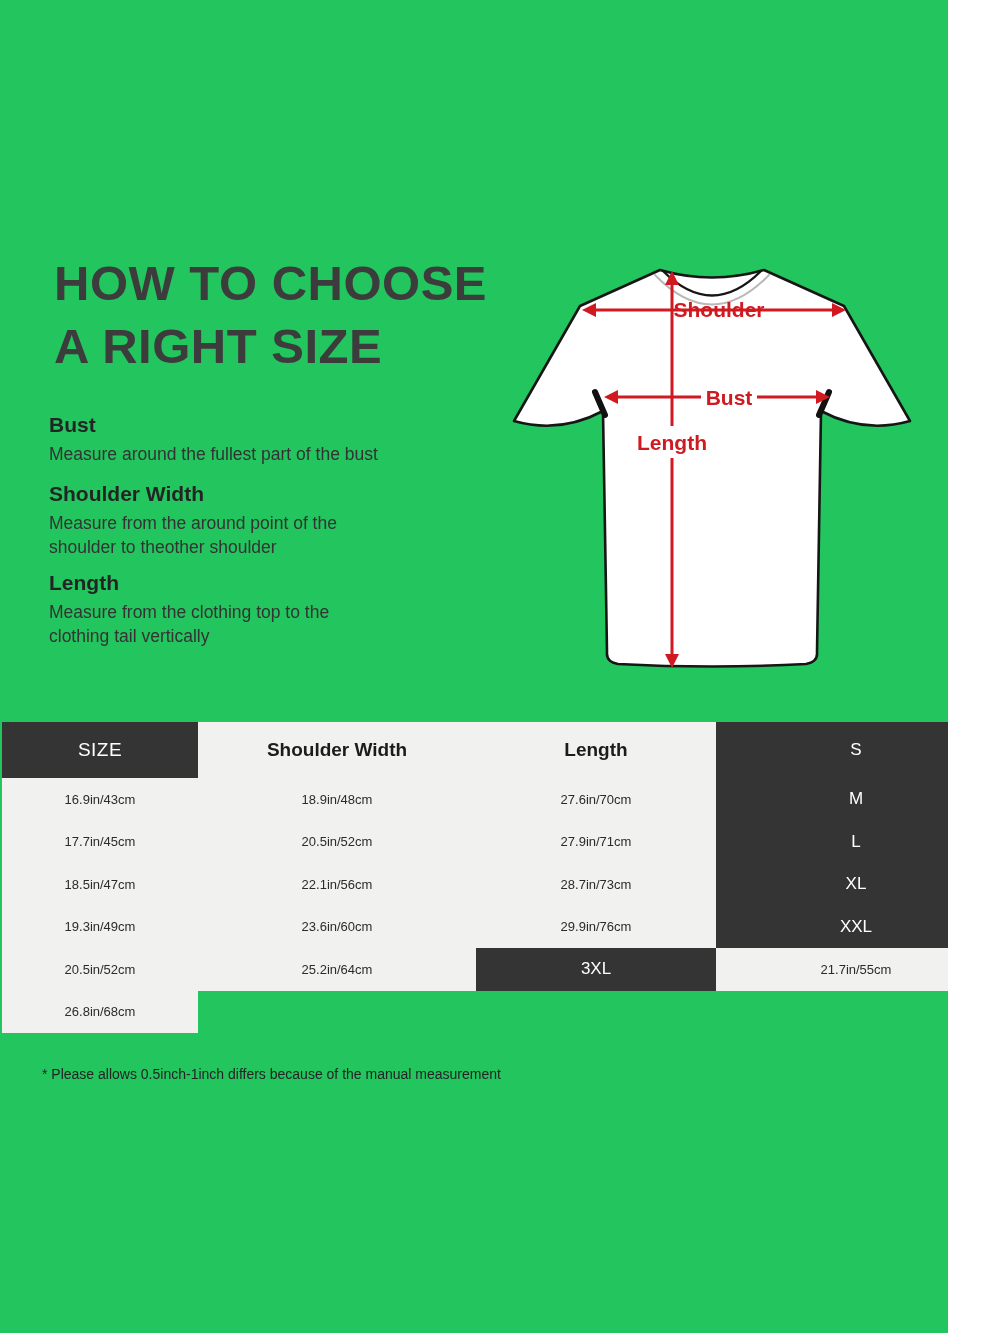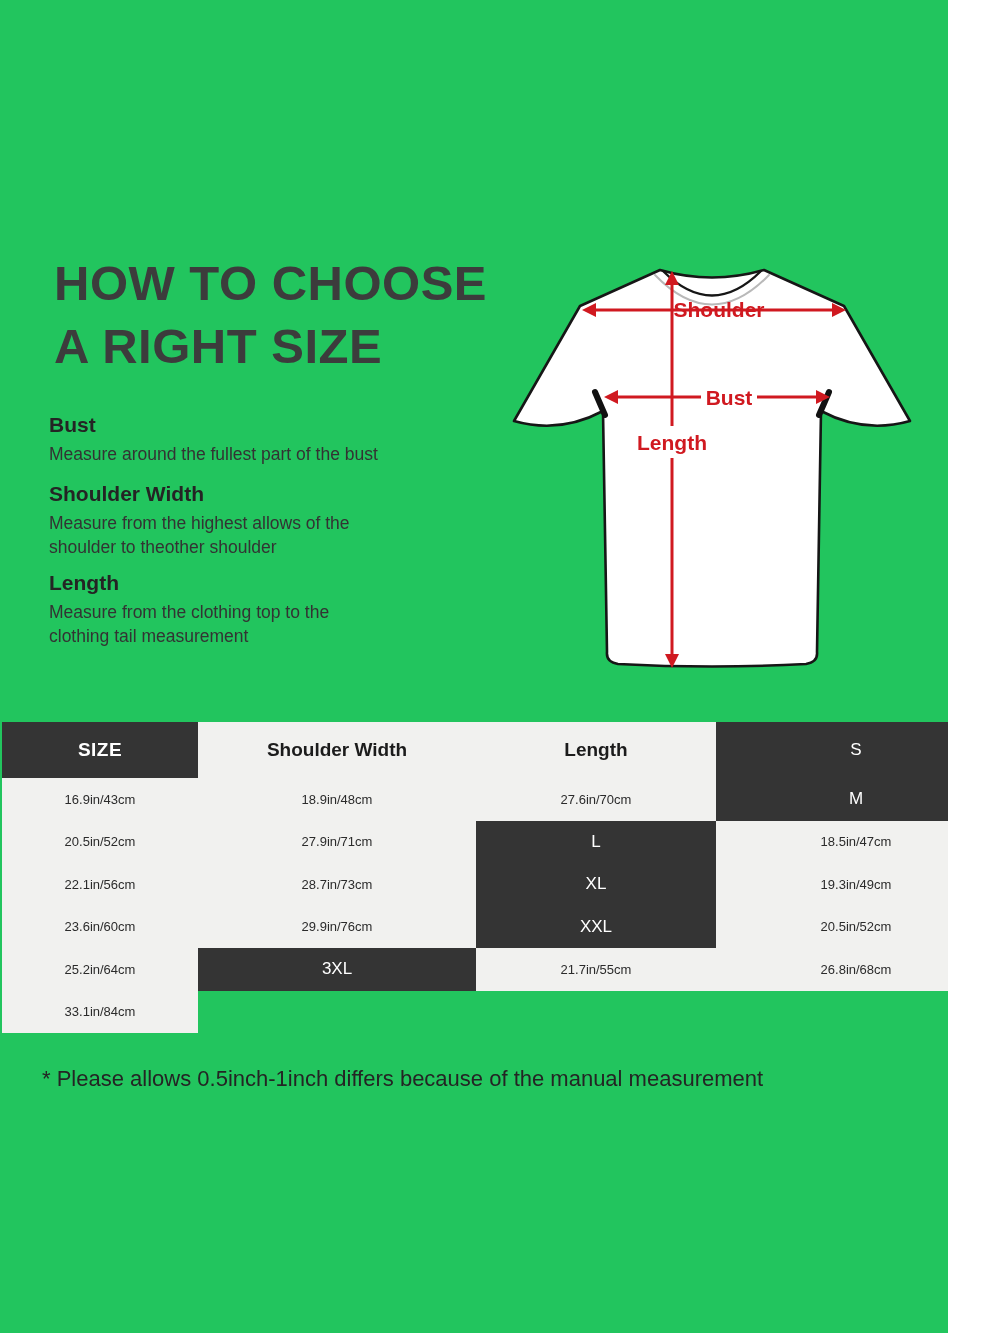--- a/index.html
+++ b/index.html
@@ -18,52 +18,52 @@
 
   .size-table{
     position:absolute;left:2px;top:722px;width:994px;height:311px;
     display:grid;grid-template-columns:196px 278px 240px 280px;
     grid-template-rows:56px repeat(6,42.5px);
   }
   .cell{display:flex;align-items:center;justify-content:center;}
   .c-dark{background:#343434;color:#ffffff;}
   .c-light{background:#f1f1ef;color:#2b2b2b;}
   .th{font-size:19px;font-weight:700;color:#1c1c1c;}
-  .th-size{font-size:19px;font-weight:700;color:#ffffff;letter-spacing:.5px;}
+  .th-size{font-size:19px;font-weight:400;color:#ffffff;letter-spacing:.5px;}
   .td{font-size:13px;}
   .td-size{font-size:17px;}
 
-  .footnote{position:absolute;left:42px;top:1066px;font-size:22px;color:#242424;}
+  .footnote{position:absolute;left:42px;top:1066px;font-size:14px;color:#242424;}
   .red-label{font-weight:700;font-size:21px;}
 </style>
 </head>
 <body>
 
 <div class="page">
 
   <div class="title-block">
     <div>HOW TO CHOOSE</div>
     <div>A RIGHT SIZE</div>
   </div>
 
   <div class="instruction-group g0">
     <div class="instruction-heading">Bust</div>
     <div class="instruction-line">Measure around the fullest part of the bust</div>
   </div>
 
   <div class="instruction-group g1">
     <div class="instruction-heading">Shoulder Width</div>
-    <div class="instruction-line">Measure from the highest allows of the</div>
+    <div class="instruction-line">Measure from the around point of the</div>
     <div class="instruction-line">shoulder to theother shoulder</div>
   </div>
 
   <div class="instruction-group g2">
     <div class="instruction-heading">Length</div>
     <div class="instruction-line">Measure from the clothing top to the</div>
-    <div class="instruction-line">clothing tail measurement</div>
+    <div class="instruction-line">clothing tail vertically</div>
   </div>
 
   <div class="diagram">
     <svg viewBox="0 0 400 415" width="400" height="415">
 
       <path d="M148,12 Q200,27 252,12 L332,48 L398,163 Q352,176 309,153
            L305,394 Q306,404 294,406 Q200,411 106,406 Q94,404 95,394
            L91,153 Q48,176 2,163 L68,48 Z" fill="#ffffff" stroke="#161616" stroke-width="2.6" stroke-linejoin="round" stroke-linecap="round"></path>
 
       <path d="M151,13 Q200,62 249,13" fill="none" stroke="#161616" stroke-width="2.4" stroke-linecap="round"></path>
@@ -102,38 +102,38 @@
     <div class="cell c-dark th-size">SIZE</div>
     <div class="cell c-light th">Shoulder Width</div>
     <div class="cell c-light th">Length</div>
 
     <div class="cell c-dark td-size">S</div>
     <div class="cell c-light td">16.9in/43cm</div>
     <div class="cell c-light td">18.9in/48cm</div>
     <div class="cell c-light td">27.6in/70cm</div>
 
     <div class="cell c-dark td-size">M</div>
+    <div class="cell c-light td">17.7in/45cm</div>
     <div class="cell c-light td">20.5in/52cm</div>
     <div class="cell c-light td">27.9in/71cm</div>
 
     <div class="cell c-dark td-size">L</div>
     <div class="cell c-light td">18.5in/47cm</div>
     <div class="cell c-light td">22.1in/56cm</div>
     <div class="cell c-light td">28.7in/73cm</div>
 
     <div class="cell c-dark td-size">XL</div>
     <div class="cell c-light td">19.3in/49cm</div>
     <div class="cell c-light td">23.6in/60cm</div>
     <div class="cell c-light td">29.9in/76cm</div>
 
     <div class="cell c-dark td-size">XXL</div>
     <div class="cell c-light td">20.5in/52cm</div>
     <div class="cell c-light td">25.2in/64cm</div>
 
     <div class="cell c-dark td-size">3XL</div>
     <div class="cell c-light td">21.7in/55cm</div>
     <div class="cell c-light td">26.8in/68cm</div>
-    <div class="cell c-light td">33.1in/84cm</div>
   </div>
 
   <div class="footnote">* Please allows 0.5inch-1inch differs because of the  manual measurement</div>
 
 </div>
 
 </body></html>

